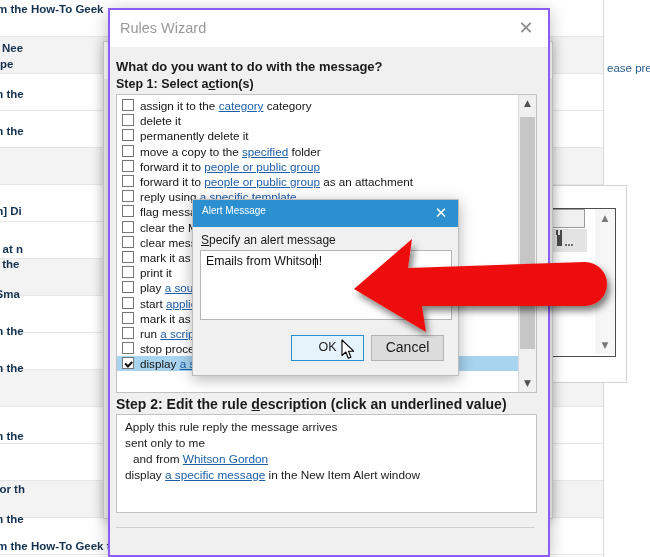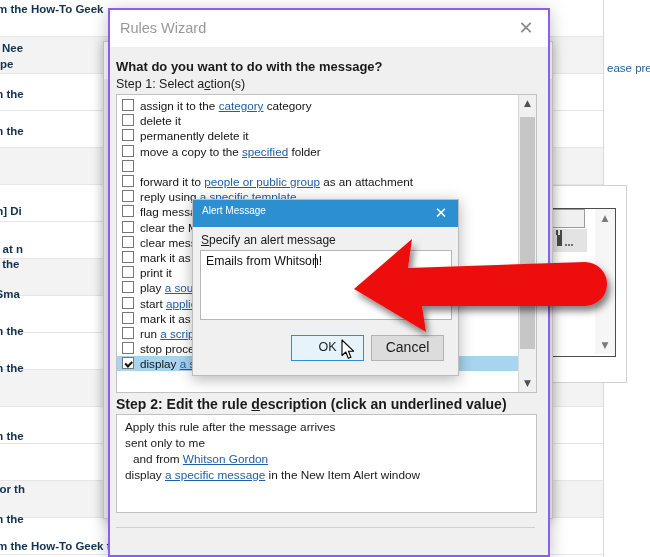--- a/index.html
+++ b/index.html
@@ -61,21 +61,21 @@
     left:108px;top:8px;width:438px;height:545px;
     background:#be185d;border:2px solid #8b5cf6;
     box-shadow:0 3px 16px rgba(0,0,0,.25);
   }
   #rw-titlebar{position:absolute;left:0;top:0;width:100%;height:37px;background:#ffffff;}
   #rw-title{position:absolute;left:10px;top:10px;font-size:14.5px;color:#999999;}
   #rw-close{position:absolute;right:10px;top:7px;width:24px;height:22px;color:#8c8c8c;font-size:18px;
             line-height:22px;text-align:center;font-family:"DejaVu Sans",sans-serif;}
   #rw-body{position:absolute;left:0;top:37px;width:100%;height:508px;background:#f0f0f0;}
   #rw-question{position:absolute;left:6px;top:12px;font-size:13px;font-weight:bold;color:#1a1a1a;}
-  #rw-step1{position:absolute;left:6px;top:30px;font-size:12.5px;font-weight:normal;color:#1a1a1a;}
+  #rw-step1{position:absolute;left:6px;top:30px;font-size:12.5px;font-weight:bold;color:#1a1a1a;}
   #rw-step1 u{text-decoration:underline;}
 
   #rw-actionlist{position:absolute;left:6px;top:47px;width:419px;height:297px;
                  background:#ffffff;border:1px solid #c2c2c2;overflow:hidden;}
   .act-row{position:absolute;left:0;width:100%;height:15px;}
   .act-row.sel{background:#a8d4f0;}
   .act-chk{position:absolute;left:5px;top:1px;width:12px;height:12px;border:1px solid #767676;background:#fff;box-sizing:border-box;}
   .act-chk.on:after{content:"";position:absolute;left:2px;top:3px;width:5px;height:2.5px;
         border-left:2px solid #111;border-bottom:2px solid #111;transform:rotate(-45deg);}
   .act-lbl{position:absolute;left:23px;top:0px;font-size:11.7px;color:#141414;white-space:nowrap;line-height:15px;}
@@ -253,20 +253,21 @@
           <div class="act-row" style="top: 33.4px;">
             <div class="act-chk"></div>
             <div class="act-lbl"><span>permanently delete it</span></div>
           </div>
           <div class="act-row" style="top: 48.6px; text-align: right;">
             <div class="act-chk"></div>
             <div class="act-lbl"><span>move a copy to the </span><a>specified</a><span> folder</span></div>
           </div>
           <div class="act-row" style="top: 63.8px;">
             <div class="act-chk"></div>
+            <div class="act-lbl"><span>forward it to </span><a>people or public group</a></div>
           </div>
           <div class="act-row" style="top: 79px;">
             <div class="act-chk"></div>
             <div class="act-lbl"><span>forward it to </span><a>people or public group</a><span> as an attachment</span></div>
           </div>
           <div class="act-row" style="top: 94.2px;">
             <div class="act-chk"></div>
             <div class="act-lbl"><span>reply using </span><a>a specific template</a></div>
           </div>
           <div class="act-row" style="top: 109.4px;">
@@ -317,21 +318,21 @@
       <div id="rw-sb">
         <div id="rw-sb-up">▲</div>
         <div id="rw-sb-thumb"></div>
         <div id="rw-sb-dn">▼</div>
       </div>
     </div>
 
     <div id="rw-step2"><span>Step 2: Edit the rule </span><u>d</u><span>escription (click an underlined value)</span></div>
     <div id="rw-descbox">
       <div id="rw-desc-host">
-          <div class="rw-desc-line" style="top: 5px; left: 8px;"><span>Apply this rule after the message arrives</span></div>
+          <div class="rw-desc-line" style="top: 5px; left: 8px;"><span>Apply this rule reply the message arrives</span></div>
           <div class="rw-desc-line" style="top: 21px; left: 8px;"><span>sent only to me</span></div>
           <div class="rw-desc-line" style="top: 37px; left: 16px;"><span>and from </span><a>Whitson Gordon</a></div>
           <div class="rw-desc-line" style="top: 53px; left: 8px;"><span>display </span><a>a specific message</a><span> in the New Item Alert window</span></div>
         </div>
     </div>
     <div id="rw-sep"></div>
 
   </div>
 </div>
 

